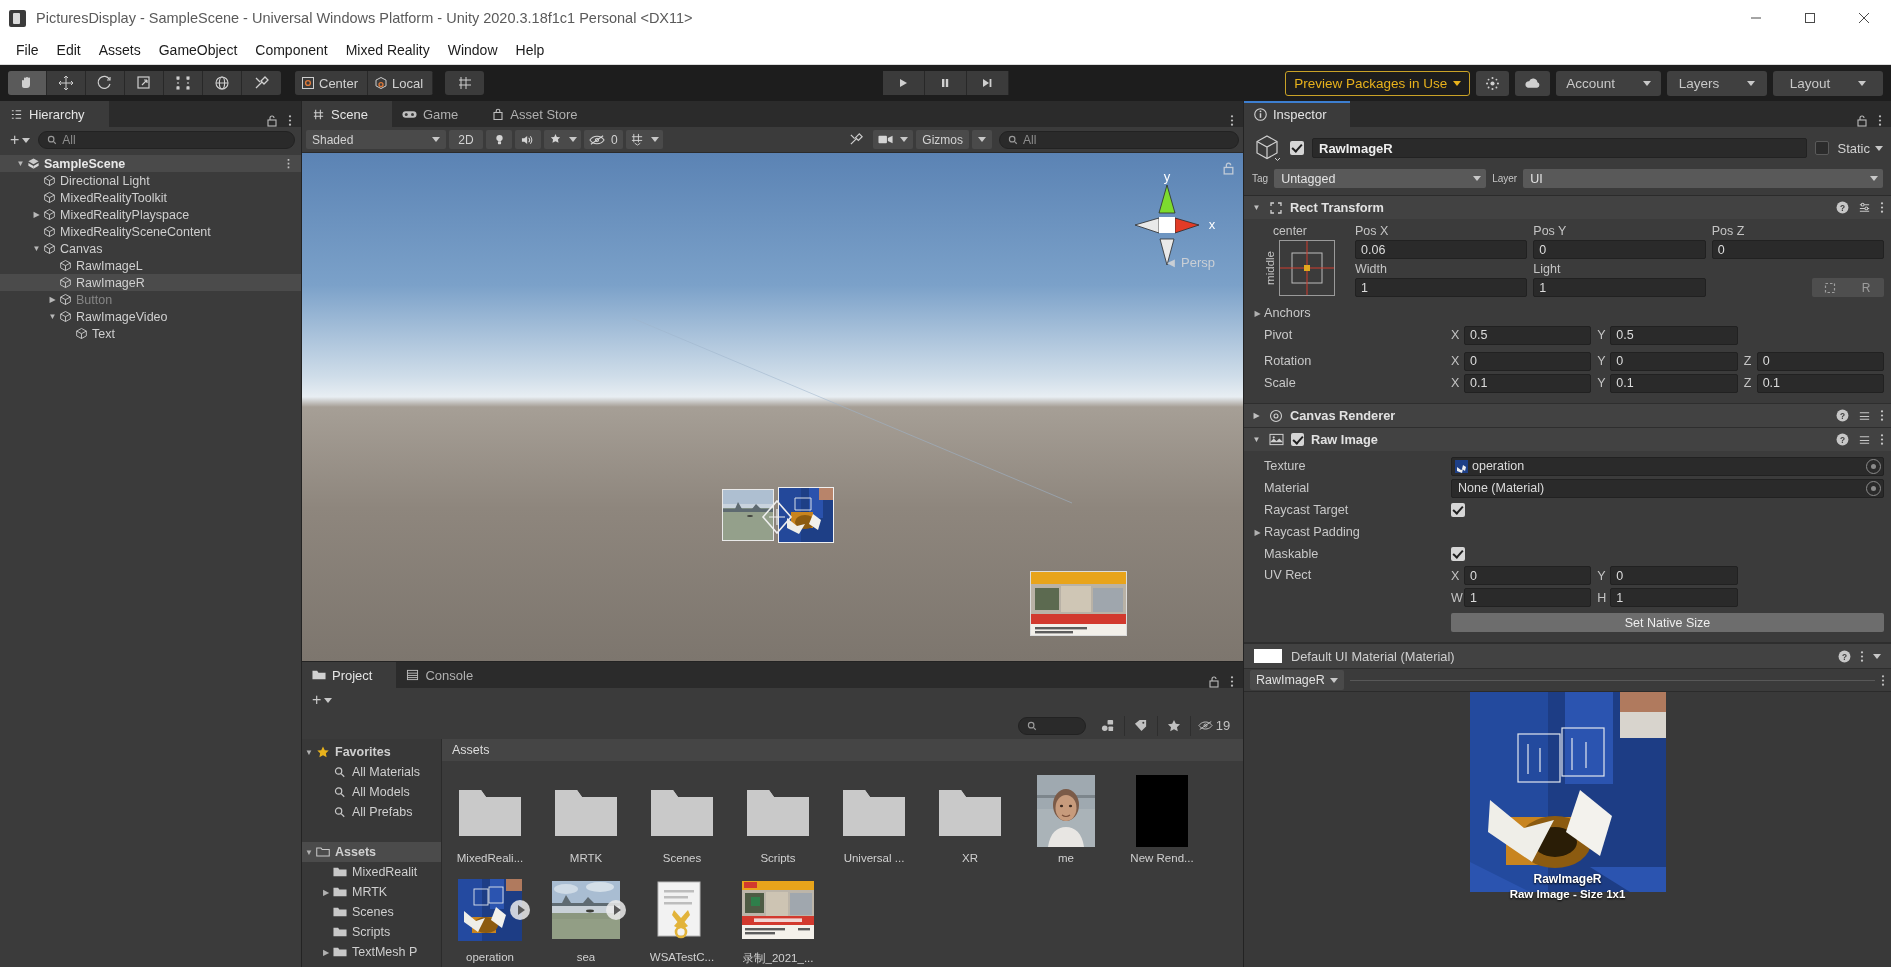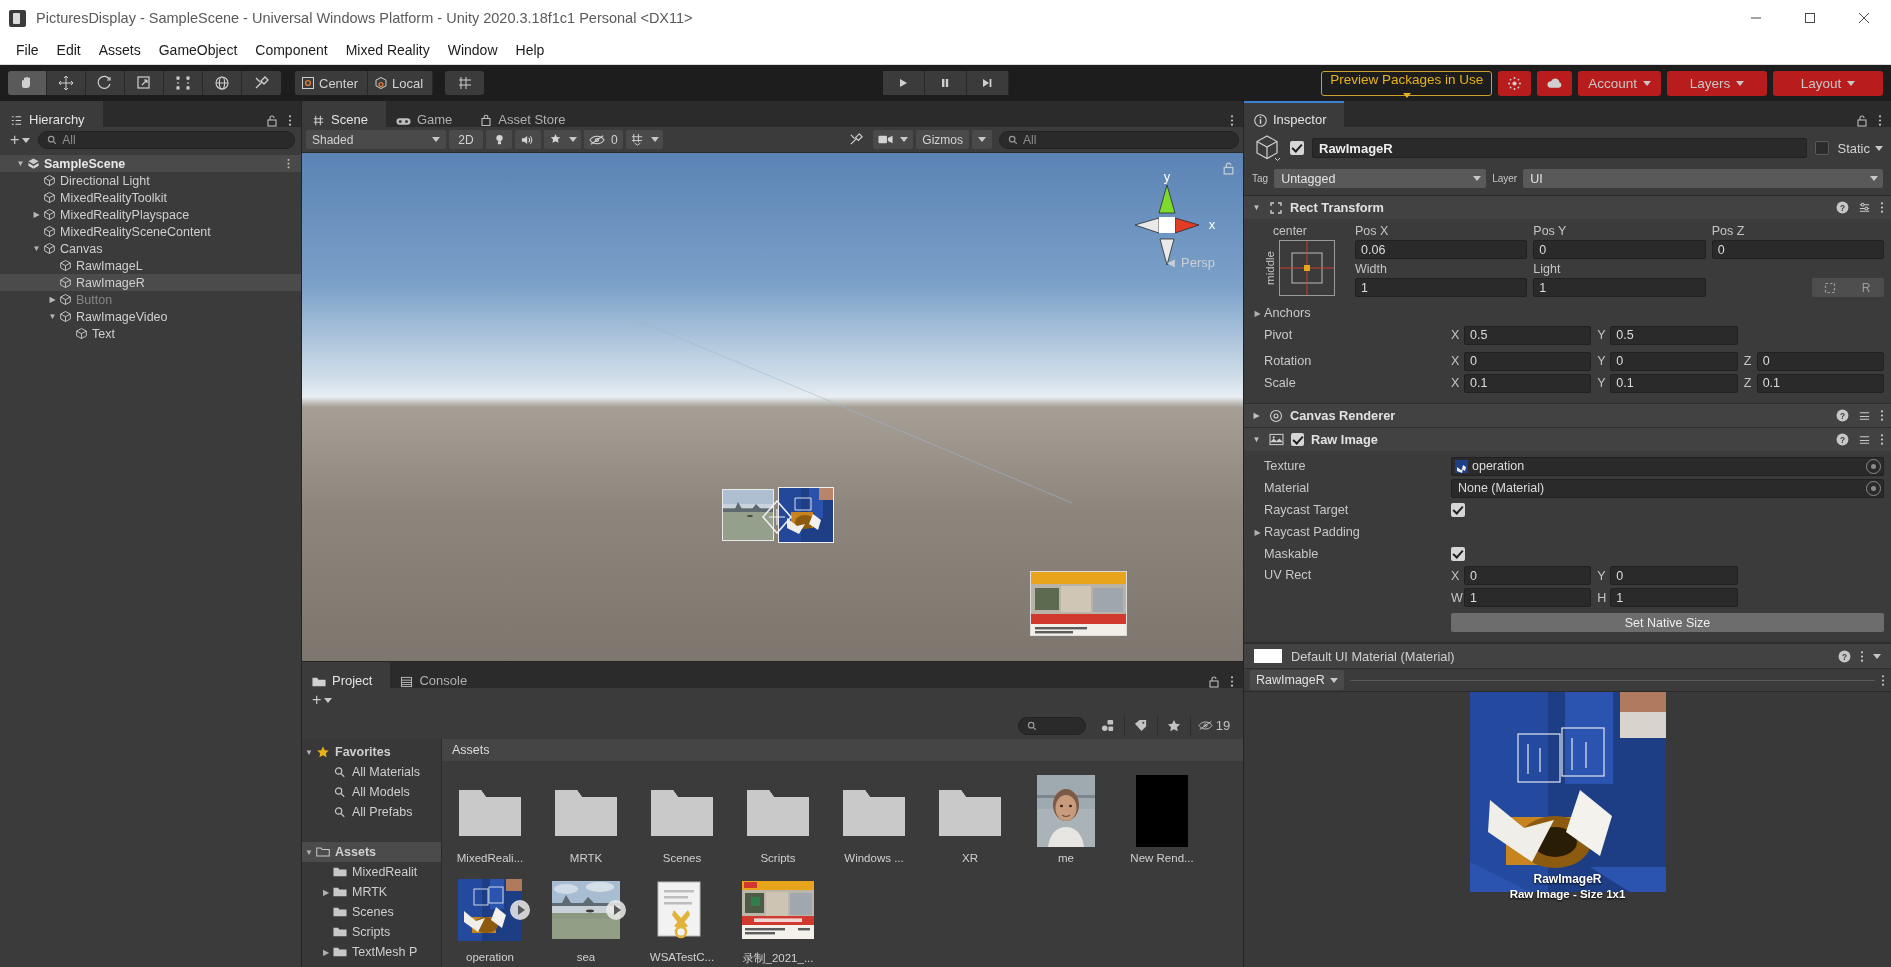--- a/index.html
+++ b/index.html
@@ -38,35 +38,35 @@
          background:#3b3b3b; color:#c8c8c8; border-right:1px solid #282828; }
   .tbtn.active{ background:#5a5a5a; }
   .tbtn:last-child{border-right:none}
   .pivbtn{ height:24px; display:flex;align-items:center; gap:4px; padding:0 9px 0 6px;
            background:#3b3b3b; color:#d2d2d2; font-size:13px; border-right:1px solid #282828;}
   .playgrp{ position:absolute; left:50%; transform:translateX(-50%); display:flex; }
   .pbtn{ width:42px;height:24px;display:flex;align-items:center;justify-content:center;
          background:#3b3b3b;color:#c8c8c8;border-right:1px solid #282828;}
   .rightgrp{ margin-left:auto; display:flex; align-items:center; gap:6px; }
   .preview-pkg{ border:1px solid #c9a227; color:#e8b21c; height:25px; border-radius:3px;
-                display:flex;align-items:center; padding:0 8px; font-size:13.5px; gap:6px;flex-direction:column;}
-  .rbtn{ height:25px; background:#b91c1c; border-radius:3px; display:flex;align-items:center;
-         justify-content:center; color:#c8c8c8; padding:0 10px; gap:6px; font-size:13.5px;}
+                display:flex;align-items:center; padding:0 8px; font-size:13.5px; gap:6px;}
+  .rbtn{ height:25px; background:#404040; border-radius:3px; display:flex;align-items:center;
+         justify-content:center; color:#c8c8c8; padding:0 10px; gap:28px; font-size:13.5px;}
   .caret{ width:0;height:0;border-left:4px solid transparent;border-right:4px solid transparent;
           border-top:5px solid #c8c8c8; }
   .caret.amber{ border-top-color:#e8b21c; }
   
   .workspace{ display:flex; height:calc(967px - 36px - 29px - 36px); }
   .leftcol{ width:302px; display:flex; flex-direction:column; flex:none;}
   .midcol{ flex:1; display:flex; flex-direction:column; min-width:0;}
   .rightcol{ width:648px; flex:none; display:flex; flex-direction:column;
              background:#383838; border-left:1px solid #232323;}
   
   .tabrow{ height:26px; background:#2b2b2b; display:flex; align-items:flex-end; position:relative;}
-  .ptab{ height:26px; display:flex;align-items:flex-end; gap:6px; padding:0 18px 0 10px;
+  .ptab{ height:26px; display:flex;align-items:center; gap:6px; padding:0 24px 0 10px;
          background:#2b2b2b; color:#b0b0b0; font-size:13px;}
   .ptab.active{ background:#3b3b3b; color:#e4e4e4; }
   .ptab.sel-blue{ box-shadow: inset 0 2px 0 #3d7fd1; }
   .tabicons{ margin-left:auto; display:flex; gap:10px; align-items:center; padding-right:9px;
              color:#b4b4b4;}
   
   .hier{ background:#3b3b3b; flex:1; display:flex; flex-direction:column; overflow:hidden;
          border-right:1px solid #232323;}
   .hier-tools{ height:26px; background:#3b3b3b; display:flex; align-items:center; gap:4px;
                padding:0 6px; }
@@ -913,21 +913,21 @@
                 </div>
                 <div class="clabel">Scripts</div>
               </div>
               <div class="cell">
                 <div class="thumb">
                   <svg width="66" height="58" viewBox="0 0 66 58">
                     <path d="M2 8h22l5 7h35v39H2z" fill="#c9c9c9"></path>
                     <path d="M2 8h22l5 7H2z" fill="#c9c9c9"></path>
                   </svg>
                 </div>
-                <div class="clabel">Windows ...</div>
+                <div class="clabel">Universal ...</div>
               </div>
               <div class="cell">
                 <div class="thumb">
                   <svg width="66" height="58" viewBox="0 0 66 58">
                     <path d="M2 8h22l5 7h35v39H2z" fill="#c9c9c9"></path>
                     <path d="M2 8h22l5 7H2z" fill="#c9c9c9"></path>
                   </svg>
                 </div>
                 <div class="clabel">XR</div>
               </div>

